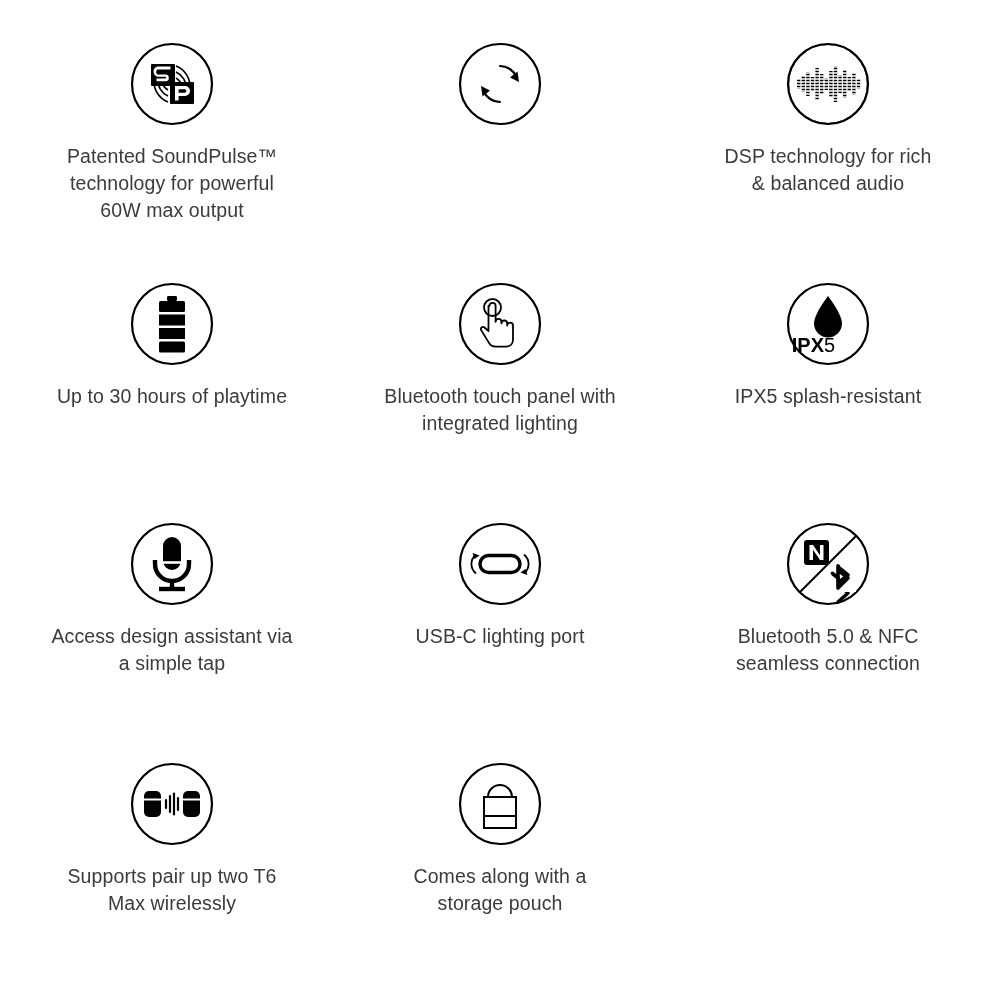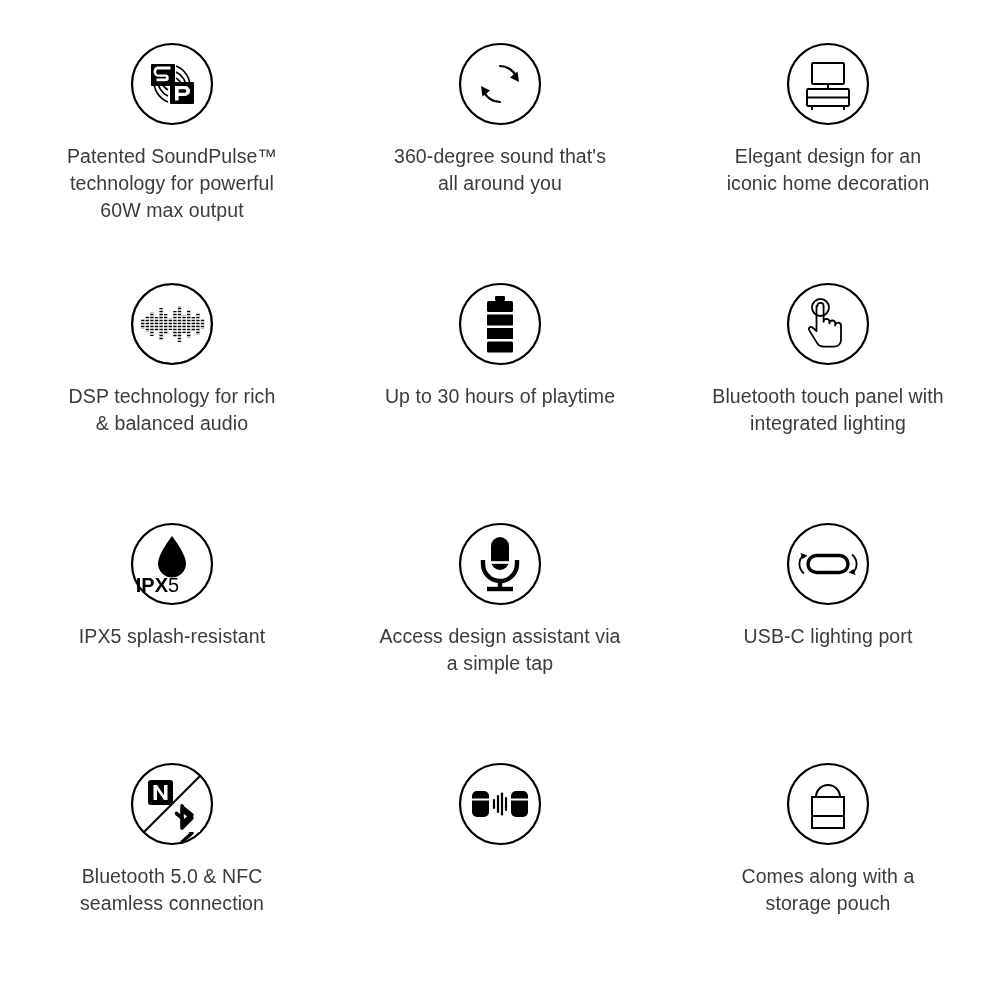--- a/index.html
+++ b/index.html
@@ -93,41 +93,22 @@
   <div class="feature-cell">
     <div class="icon-wrap">
       <svg width="84" height="84" viewBox="0 0 84 84">
         <circle cx="42" cy="42" r="40" fill="none" stroke="#000" stroke-width="2.2"></circle>
         <path d="M42 24 A18 18 0 0 1 58.5 35" fill="none" stroke="#000" stroke-width="2.2" stroke-linecap="round"></path>
         <path d="M42 60 A18 18 0 0 1 25.5 49" fill="none" stroke="#000" stroke-width="2.2" stroke-linecap="round"></path>
         <polygon points="59.5,29.5 61,40 52,35.5" fill="#000"></polygon>
         <polygon points="24.5,54.5 23,44 32,48.5" fill="#000"></polygon>
       </svg>
     </div>
-    <div class="feature-caption">360-degree sound that's
-all around you</div>
-  </div>
-
-  <div class="feature-cell">
-    <div class="icon-wrap">
-      <svg width="84" height="84" viewBox="0 0 84 84">
-        <circle cx="42" cy="42" r="40" fill="none" stroke="#000" stroke-width="2.2"></circle>
-        <g fill="none" stroke="#000" stroke-width="2">
-          <rect x="26" y="21" width="32" height="21" rx="1.2"></rect>
-          <line x1="42" y1="42" x2="42" y2="47"></line>
-          <rect x="21" y="47" width="42" height="17" rx="1.2"></rect>
-          <line x1="21" y1="55.5" x2="63" y2="55.5"></line>
-          <line x1="26" y1="64" x2="26" y2="68"></line>
-          <line x1="58" y1="64" x2="58" y2="68"></line>
-        </g>
-      </svg>
-    </div>
-    <div class="feature-caption">Elegant design for an
-iconic home decoration</div>
-  </div>
+  </div>
+
 
   <div class="feature-cell">
     <div class="icon-wrap">
       <svg width="84" height="84" viewBox="0 0 84 84">
         <circle cx="42" cy="42" r="40" fill="none" stroke="#000" stroke-width="2.2"></circle>
         <g fill="#000" id="eqbars">
           <g transform="translate(11,42)">
             <g>
               <rect x="0" y="-5" width="3.4" height="10"></rect>
               <rect x="4.6" y="-8" width="3.4" height="16"></rect>
@@ -286,20 +267,22 @@
           <line x1="53" y1="37.5" x2="70" y2="37.5"></line>
         </g>
         <g stroke="#000" stroke-width="2.2" stroke-linecap="round">
           <line x1="36" y1="38" x2="36" y2="46"></line>
           <line x1="40" y1="34" x2="40" y2="50"></line>
           <line x1="44" y1="31.5" x2="44" y2="52.5"></line>
           <line x1="48" y1="36" x2="48" y2="48"></line>
         </g>
       </svg>
     </div>
+    <div class="feature-caption">Supports pair up two T6
+Max wirelessly</div>
   </div>
 
   <div class="feature-cell">
     <div class="icon-wrap">
       <svg width="84" height="84" viewBox="0 0 84 84">
         <circle cx="42" cy="42" r="40" fill="none" stroke="#000" stroke-width="2.2"></circle>
         <g fill="none" stroke="#000" stroke-width="2">
           <path d="M30 35 a12 12 0 0 1 24 0"></path>
           <rect x="26" y="35" width="32" height="31"></rect>
           <line x1="26" y1="54" x2="58" y2="54"></line>

